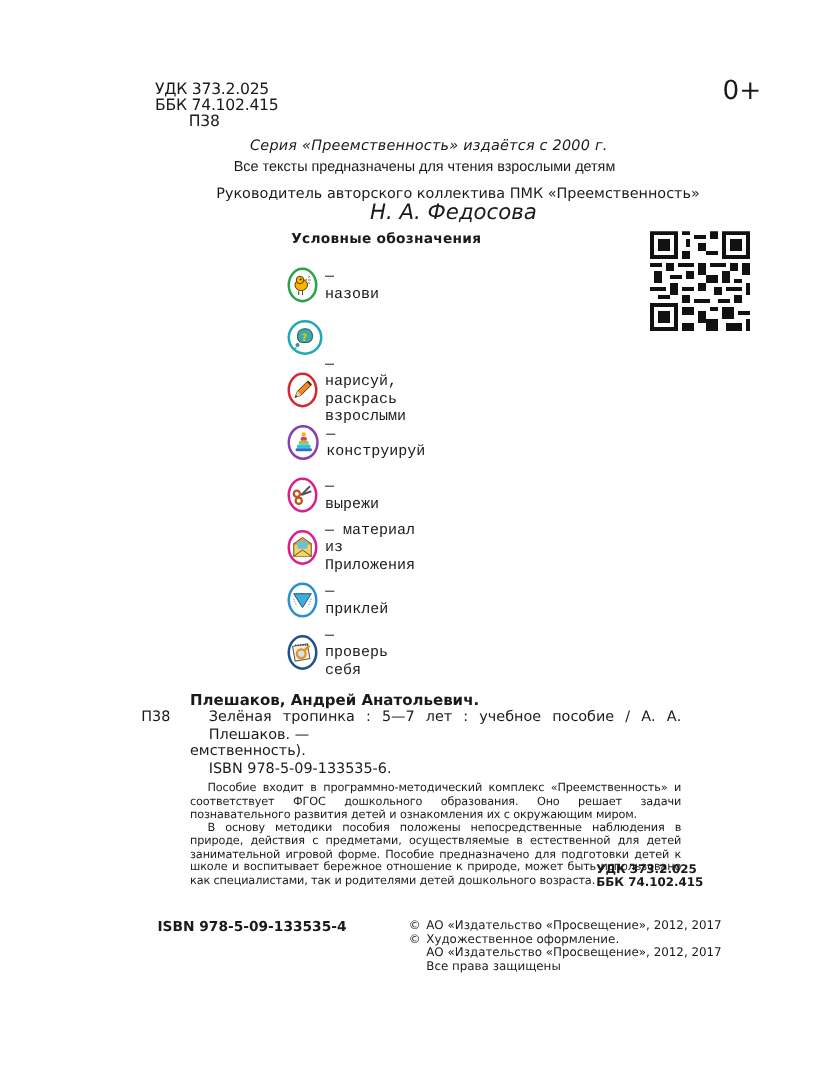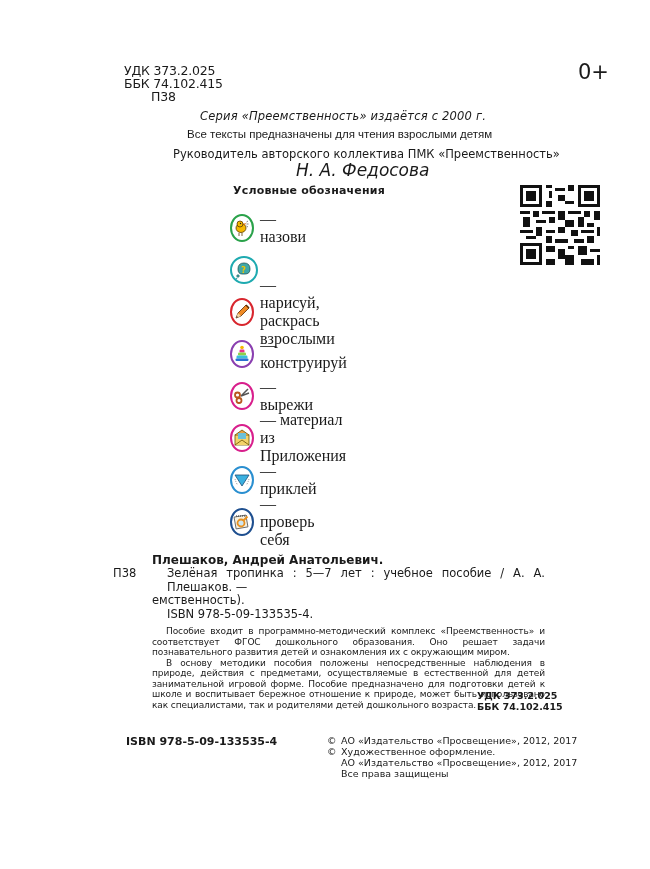--- a/index.html
+++ b/index.html
@@ -20,21 +20,21 @@
 
   .legend-title { left: 233px; top: 184px; font-size: 11px; font-weight: bold; font-family: "DejaVu Sans", sans-serif; letter-spacing: 0.2px; }
 
   .qr { left: 520px; top: 185px; width: 80px; height: 80px; }
 
   .legend { left: 230px; top: 212px; }
   .legend-item { position: absolute; left: 0; display: flex; align-items: center; height: 32px; }
   .icon-circle { width: 28px; height: 28px; border-radius: 50%; border: 2px solid #2aa24a; box-sizing: border-box;
                  display: flex; align-items: center; justify-content: center; background: #fff; }
   .icon-circle svg { width: 20px; height: 20px; }
-  .legend-label { margin-left: 6px; font-size: 16px; font-family: Liberation Serif, serif; }
+  .legend-label { margin-left: 6px; font-size: 12px; font-family: Liberation Mono, monospace; }
 
   
   .bib { font-family: "DejaVu Sans", sans-serif; font-size: 11.5px; line-height: 13.5px; }
   .author { left: 152px; top: 554px; font-weight: bold; font-size: 12px; }
   .code { left: 113px; top: 567px; }
   .bib-main { left: 152px; top: 567px; width: 393px; text-align: justify; }
   .bib-main .indent { padding-left: 15px; }
   .isbn1 { left: 167px; top: 608px; }
 
   .annot { left: 152px; top: 626px; width: 393px; font-size: 9px; line-height: 10.5px; text-align: justify; font-family: "DejaVu Sans", sans-serif; letter-spacing: -0.1px; }
@@ -212,21 +212,21 @@
     <span class="legend-label">— проверь себя</span>
   </div>
 </div>
 
 <div class="abs bib author">Плешаков, Андрей Анатольевич.</div>
 <div class="abs bib code">П38</div>
 <div class="abs bib bib-main">
   <div class="indent">Зелёная тропинка : 5—7 лет : учебное пособие / А. А. Плешаков. —</div>
   <div>емственность).</div>
 </div>
-<div class="abs bib isbn1">ISBN 978-5-09-133535-4.</div>
+<div class="abs bib isbn1">ISBN 978-5-09-133535-6.</div>
 
 <div class="abs annot">
   <p>Пособие входит в программно-методический комплекс «Преемственность» и соответствует ФГОС дошкольного образования. Оно решает задачи познавательного развития детей и ознакомления их с окружающим миром.</p>
   <p>В основу методики пособия положены непосредственные наблюдения в природе, действия с предметами, осуществляемые в естественной для детей занимательной игровой форме. Пособие предназначено для подготовки детей к школе и воспитывает бережное отношение к природе, может быть использовано как специалистами, так и родителями детей дошкольного возраста.</p>
 </div>
 
 <div class="abs udk2">
   <div>УДК 373.2.025</div>
   <div>ББК 74.102.415</div>
 </div>

